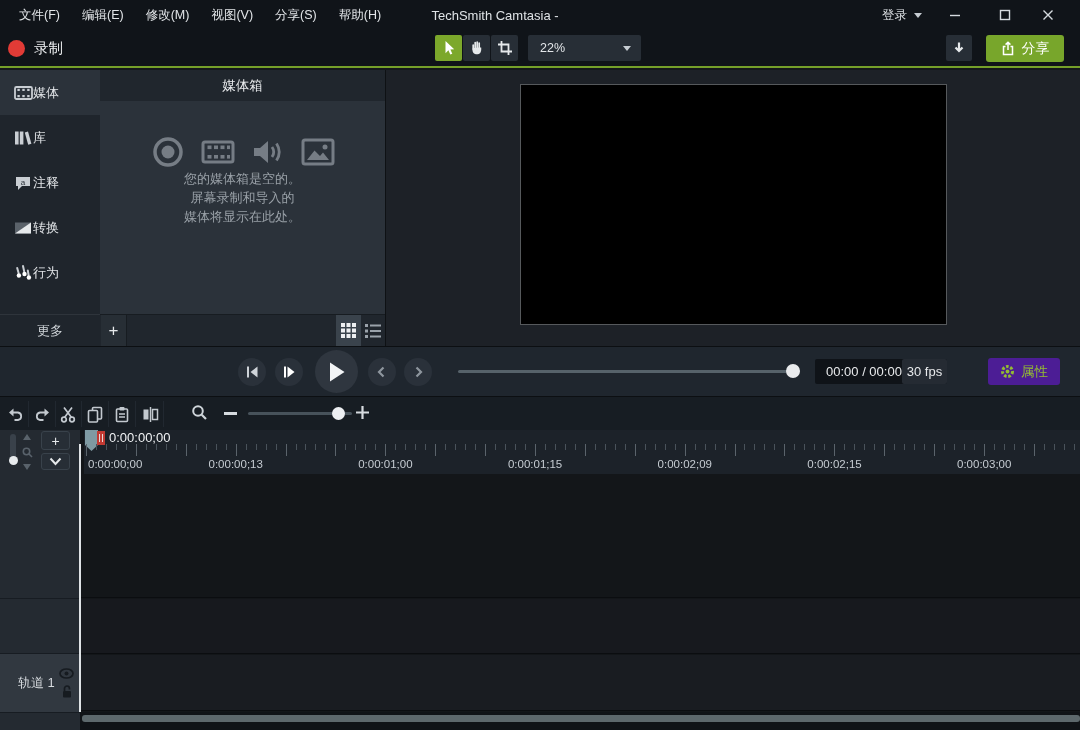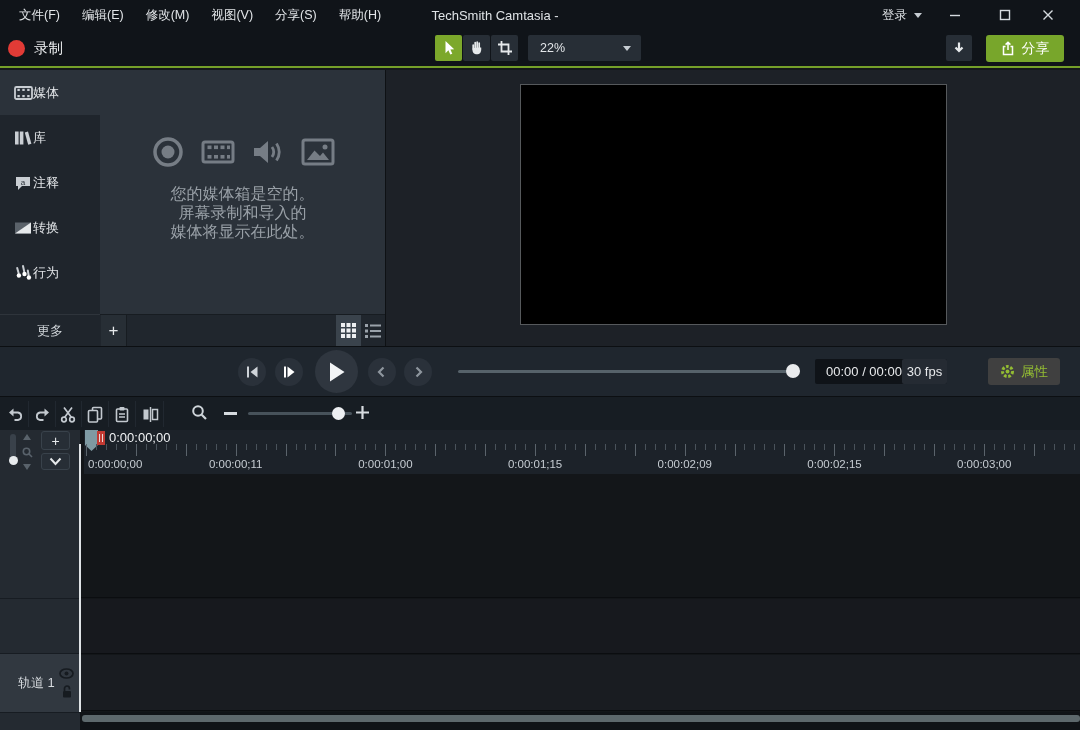--- a/index.html
+++ b/index.html
@@ -35,40 +35,40 @@
   .sb-item { position:absolute; left:0; width:100px; height:45px; display:flex; align-items:center; }
   .sb-item .ic { width:20px; margin-left:13px; display:flex; justify-content:center; }
   .sb-item .lb { font-size:13px; color:#E3E6E9; }
   .sb-item.selected { background:#2B323A; }
   .sb-more { position:absolute; left:0; bottom:0; width:100px; height:32px; border-top:1px solid #2E343B; display:flex; align-items:center; justify-content:center; font-size:13px; color:#CFD4D8; }
 
   .media-panel { position:absolute; left:100px; top:0; width:285px; height:276px; background:#2B323A; }
   .mp-header { position:absolute; left:0; top:0; width:285px; height:31px; background:#20262D; display:flex; align-items:center; justify-content:center; font-size:13.5px; color:#ECEEF0; }
   .mp-body { position:absolute; left:0; top:31px; width:285px; height:213px; }
   .mp-icons { display:flex; justify-content:center; gap:16px; margin-top:34px; }
-  .mp-empty { margin-top:15px; text-align:center; font-size:16px; line-height:19px; color:#99A0A7; }
+  .mp-empty { text-align:center; font-size:13px; line-height:19px; color:#99A0A7; }
   .import-btn { position:absolute; left:46px; top:152px; width:194px; height:33px; background:#78A62B; border-radius:2px; display:flex; align-items:center; justify-content:center; font-size:14px; color:#fff; }
   .mp-bottom { position:absolute; left:0; bottom:0; width:285px; height:32px; background:#20262D; border-top:1px solid #171C21; }
   .mp-add { position:absolute; left:1px; top:0; width:26px; height:31px; background:#272E35; border-right:1px solid #171C21; display:flex; align-items:center; justify-content:center; font-size:17px; color:#E6E9EB; }
   .view-grid { position:absolute; right:24px; top:0; width:25px; height:31px; background:#3A434C; display:flex; align-items:center; justify-content:center; }
   .view-list { position:absolute; right:0; top:0; width:24px; height:31px; display:flex; align-items:center; justify-content:center; }
 
   .canvas { position:absolute; left:385px; top:0; width:695px; height:276px; background:#1D2127; border-left:1px solid #0E1114; }
   .stage { position:absolute; left:134px; top:14px; width:427px; height:241px; background:#000; border:1px solid #56595C; }
 
   
   .playbar { position:absolute; left:0; top:346px; width:1080px; height:50px; background:#1F262E; border-top:1px solid #0C0F12; }
   .pb-small { position:absolute; top:11px; width:28px; height:28px; border-radius:50%; background:#2A313A; display:flex; align-items:center; justify-content:center; }
   .pb-play { position:absolute; left:315px; top:3px; width:43px; height:43px; border-radius:50%; background:#2F363F; display:flex; align-items:center; justify-content:center; }
   .pb-track { position:absolute; left:458px; top:23px; width:342px; height:3px; background:#56626A; border-radius:2px; }
   .pb-thumb { position:absolute; left:786px; top:17px; width:14px; height:14px; border-radius:50%; background:#E9EBED; }
   .timebox { position:absolute; left:815px; top:12px; width:132px; height:25px; background:#0F1318; border-radius:2px; display:flex; align-items:center; }
   .timebox .time { padding-left:11px; font-size:13px; color:#E8EAEC; }
   .timebox .fps { margin-left:auto; width:45px; height:25px; background:#252B33; border-radius:2px; display:flex; align-items:center; justify-content:center; font-size:13px; color:#E8EAEC; }
-  .props-btn { position:absolute; left:988px; top:11px; width:72px; height:27px; background:#404040; border-radius:3px; display:flex; align-items:center; justify-content:center; gap:6px; font-size:13.5px; color:#93BC33; }
+  .props-btn { position:absolute; left:988px; top:11px; width:72px; height:27px; background:#4c1d95; border-radius:3px; display:flex; align-items:center; justify-content:center; gap:6px; font-size:13.5px; color:#93BC33; }
 
   
   .tl-toolbar { position:absolute; left:0; top:396px; width:1080px; height:34px; background:#171D23; border-top:1px solid #0C0F12; }
   .tlt-btn { position:absolute; top:4px; width:27px; height:26px; display:flex; align-items:center; justify-content:center; border-right:1px solid #212830; }
   .tlt-zoom-minus { position:absolute; left:224px; top:15px; width:13px; height:2.5px; background:#D6DBDF; }
   .tlt-zoom-track { position:absolute; left:248px; top:15px; width:104px; height:3px; background:#47525A; border-radius:2px; }
   .tlt-zoom-thumb { position:absolute; left:332px; top:10px; width:13px; height:13px; border-radius:50%; background:#EDEFF2; }
 
   
   .timeline { position:absolute; left:0; top:430px; width:1080px; height:300px; background:#131619; }
@@ -233,20 +233,21 @@
             </svg>
         </span>
         <span class="lb">行为</span>
       </div>
       <div class="sb-more">
         <span>更多</span>
       </div>
     </div>
 
     <div class="media-panel">
+      <div class="mp-header">媒体箱</div>
       <div class="mp-body">
         <div class="mp-icons">
           <svg width="34" height="34" viewBox="0 0 34 34">
               <circle cx="17" cy="17" r="13" fill="none" stroke="#767D85" stroke-width="3.5"></circle>
               <circle cx="17" cy="17" r="6.5" fill="#767D85"></circle>
             </svg>
           <svg width="34" height="34" viewBox="0 0 34 34">
               <rect x="2" y="7" width="30" height="20" rx="2" fill="none" stroke="#767D85" stroke-width="3"></rect>
               <rect x="6.5" y="10.5" width="4" height="3.6" fill="#767D85"></rect>
               <rect x="13" y="10.5" width="4" height="3.6" fill="#767D85"></rect>
@@ -559,21 +560,21 @@
             <div class="tick" style="left: 929.861px;"></div>
             <div class="tick" style="left: 939.838px;"></div>
             <div class="tick tall" style="left: 949.815px;"></div>
             <div class="tick" style="left: 959.792px;"></div>
             <div class="tick" style="left: 969.769px;"></div>
             <div class="tick" style="left: 979.746px;"></div>
             <div class="tick" style="left: 989.723px;"></div>
           </div>
         <div id="ruler-labels">
             <div class="ruler-label" style="left: 4px;">0:00:00;00</div>
-            <div class="ruler-label" style="left: 151.7px; transform: translateX(-50%);">0:00:00;11</div>
+            <div class="ruler-label" style="left: 151.7px; transform: translateX(-50%);">0:00:00;13</div>
             <div class="ruler-label" style="left: 301.4px; transform: translateX(-50%);">0:00:01;00</div>
             <div class="ruler-label" style="left: 451.1px; transform: translateX(-50%);">0:00:01;15</div>
             <div class="ruler-label" style="left: 600.8px; transform: translateX(-50%);">0:00:02;09</div>
             <div class="ruler-label" style="left: 750.5px; transform: translateX(-50%);">0:00:02;15</div>
             <div class="ruler-label" style="left: 900.2px; transform: translateX(-50%);">0:00:03;00</div>
           </div>
       </div>
       <div class="row-upper"></div>
       <div class="row-mid"></div>
       <div class="row-track"></div>

